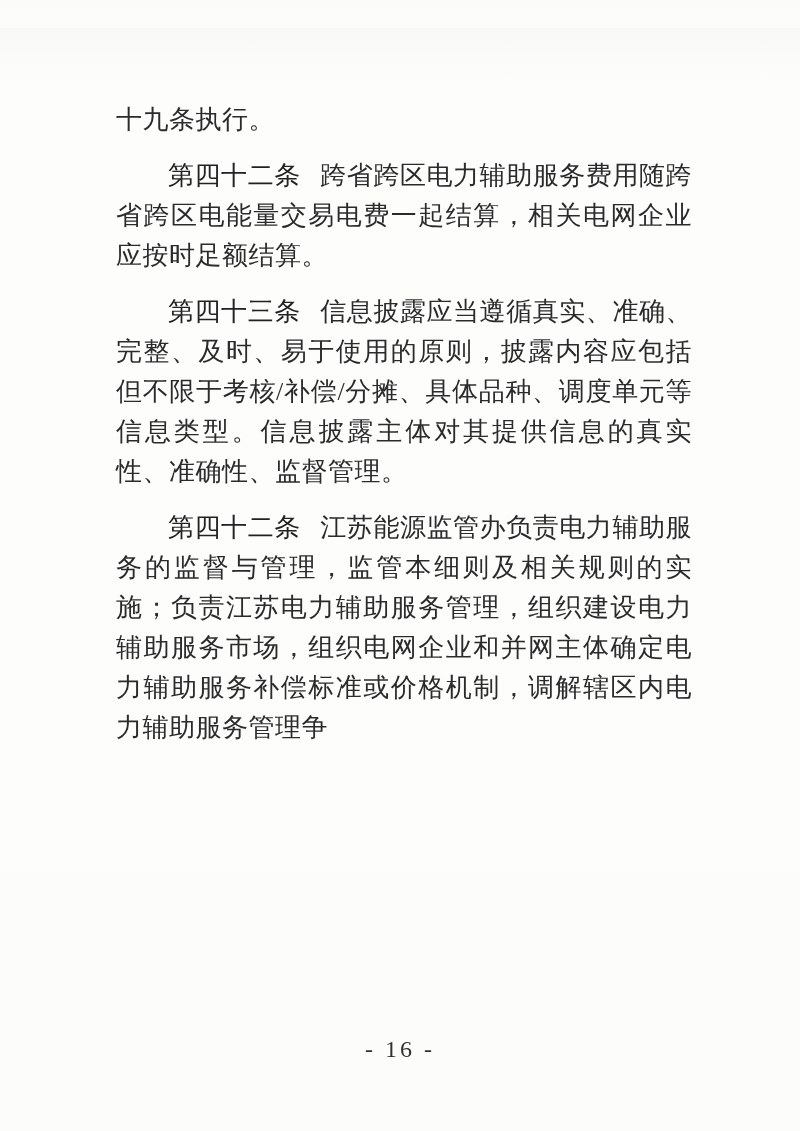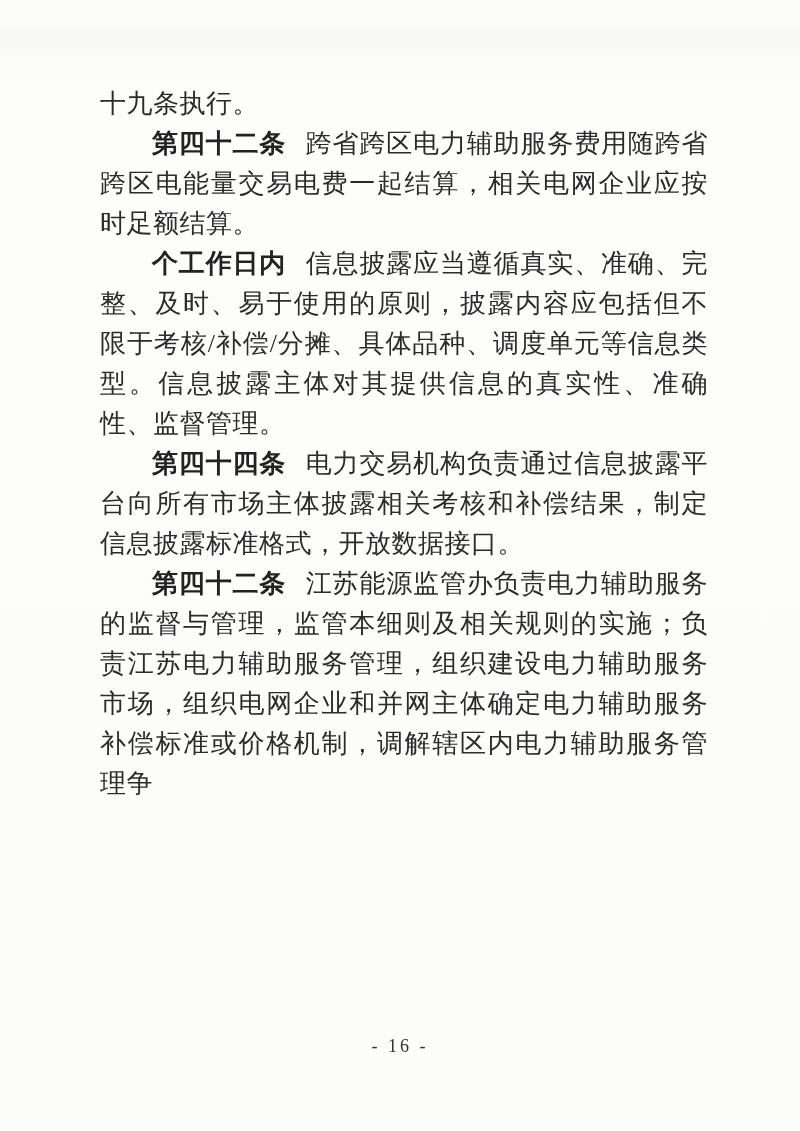--- a/index.html
+++ b/index.html
@@ -24,31 +24,31 @@
     background: linear-gradient(180deg, rgba(0,0,0,0.016), rgba(0,0,0,0.0));
     pointer-events: none;
   }
   .doc {
     position: absolute;
     left: 100px;
     top: 84px;
     width: 608px;
   }
   .para {
-    margin: 0;
+    margin: 16px;
     font-size: 26px;
     line-height: 40px;
     letter-spacing: 0.5px;
     text-align: justify;
     text-justify: inter-ideograph;
     color: #2b2b2b;
   }
   .para.indent { text-indent: 2em; }
   .article-label {
-    font-weight: 700;
+    font-weight: 400;
     margin-right: 0.75em;
     color: #222;
   }
   .chapter {
     margin: 4px 0 5px 0;
     font-size: 27px;
     line-height: 42px;
     font-weight: 700;
     text-align: center;
     letter-spacing: 1px;
@@ -56,33 +56,32 @@
   }
   .chapter-label { margin-right: 1.3em; }
   .footer {
     position: absolute;
     left: 0;
     top: 1036px;
     width: 100%;
     text-align: center;
   }
   .pageno {
-    font-size: 18px;
+    font-size: 24px;
     letter-spacing: 3px;
     color: #333;
   }
 </style>
 </head>
 <body>
 
 <div class="page">
   <div class="scan-band"></div>
   <main class="doc" id="doc">
       <p class="para"><span>十九条执行。</span></p>
       <p class="para indent"><b class="article-label">第四十二条</b><span>跨省跨区电力辅助服务费用随跨省跨区电能量交易电费一起结算，相关电网企业应按时足额结算。</span></p>
-      <p class="para indent"><b class="article-label">个工作日内</b><span>信息披露应当遵循真实、准确、完整、及时、易于使用的原则，披露内容应包括但不限于考核/补偿/分摊、具体品种、调度单元等信息类型。信息披露主体对其提供信息的真实性、准确性、监督管理。</span></p>
-      <p class="para indent"><b class="article-label">第四十四条</b><span>电力交易机构负责通过信息披露平台向所有市场主体披露相关考核和补偿结果，制定信息披露标准格式，开放数据接口。</span></p>
+      <p class="para indent"><b class="article-label">第四十三条</b><span>信息披露应当遵循真实、准确、完整、及时、易于使用的原则，披露内容应包括但不限于考核/补偿/分摊、具体品种、调度单元等信息类型。信息披露主体对其提供信息的真实性、准确性、监督管理。</span></p>
       <p class="para indent"><b class="article-label">第四十二条</b><span>江苏能源监管办负责电力辅助服务的监督与管理，监管本细则及相关规则的实施；负责江苏电力辅助服务管理，组织建设电力辅助服务市场，组织电网企业和并网主体确定电力辅助服务补偿标准或价格机制，调解辖区内电力辅助服务管理争</span></p>
     </main>
   <footer class="footer">
     <span class="pageno">- 16 -</span>
   </footer>
 </div>
 
 </body></html>

